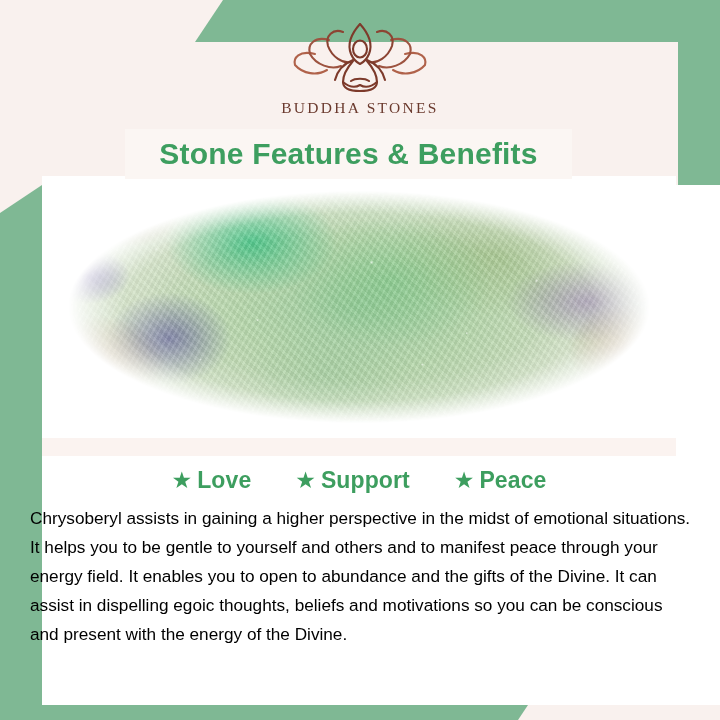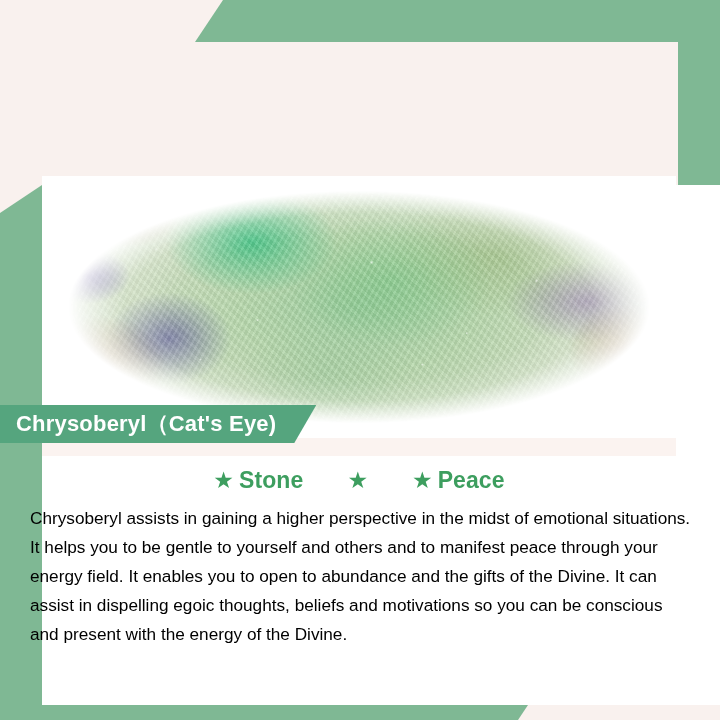--- a/index.html
+++ b/index.html
@@ -256,40 +256,72 @@
 
 <div class="page">
 
   <div class="frame-bar bar-top"></div>
   <div class="frame-bar bar-right"></div>
   <div class="frame-bar bar-left"></div>
   <div class="frame-bar bar-bottom"></div>
 
   <div class="panel"></div>
 
-
+  <div class="logo-block">
+    <svg class="logo-mark" viewBox="0 0 150 78">
+      <g fill="none" stroke="#8c4433" stroke-width="2.1" stroke-linecap="round" stroke-linejoin="round">
+
+        <path d="M30 36 C14 32 8 40 10 47 C18 56 32 58 42 52" stroke="#b0624a"></path>
+
+        <path d="M120 36 C136 32 142 40 140 47 C132 56 118 58 108 52" stroke="#b0624a"></path>
+
+        <path d="M44 22 C30 18 22 26 25 36 C31 47 46 52 56 48" stroke="#9d5340"></path>
+
+        <path d="M106 22 C120 18 128 26 125 36 C119 47 104 52 94 48" stroke="#9d5340"></path>
+
+        <path d="M58 14 C48 10 40 18 43 28 C47 39 58 46 66 44" stroke="#8c4433"></path>
+
+        <path d="M92 14 C102 10 110 18 107 28 C103 39 92 46 84 44" stroke="#8c4433"></path>
+
+        <path d="M75 6 C66 16 62 26 66 36 C69 43 75 46 75 46 C75 46 81 43 84 36 C88 26 84 16 75 6" stroke="#7d3a2b"></path>
+
+        <ellipse cx="75" cy="31" rx="7" ry="8.5" stroke="#7d3a2b"></ellipse>
+
+        <path d="M68 42 C58 46 52 54 50 62" stroke="#7d3a2b"></path>
+        <path d="M82 42 C92 46 98 54 100 62" stroke="#7d3a2b"></path>
+
+        <path d="M68 43 C62 50 58 58 58 64 C58 70 64 73 75 73 C86 73 92 70 92 64 C92 58 88 50 82 43" stroke="#7d3a2b"></path>
+
+        <path d="M58 64 C64 69 70 70 75 67 C80 70 86 69 92 64" stroke="#7d3a2b"></path>
+        <path d="M66 63 C70 60 80 60 84 63" stroke="#7d3a2b"></path>
+      </g>
+    </svg>
+    <div class="logo-word">BUDDHA STONES</div>
+  </div>
+
+  <div class="title-band">
+    <div class="title-text">Stone Features &amp; Benefits</div>
+  </div>
 
   <div class="photo-wrap">
     <div class="photo"></div>
     <div class="photo-speckle"></div>
   </div>
 
   <div class="tint-strip"></div>
 
-  <div class="name-banner">
-    <span class="name-text">Chrysoberyl（Cat's Eye)</span>
-  </div>
 
   <div class="keywords">
     <div class="keyword">
       <span class="kw-star">★</span>
-      <span class="kw-label">Stone</span>
+      <span class="kw-label">Love</span>
     </div>
     <div class="keyword">
       <span class="kw-star">★</span>
+      <span class="kw-label">Support</span>
     </div>
     <div class="keyword">
       <span class="kw-star">★</span>
       <span class="kw-label">Peace</span>
     </div>
   </div>
 
   <p class="body-text">Chrysoberyl assists in gaining a higher perspective in the midst of emotional situations. It helps you to be gentle to yourself and others and to manifest peace through your energy field. It enables you to open to abundance and the gifts of the Divine. It can assist in dispelling egoic thoughts, beliefs and motivations so you can be conscious and present with the energy of the Divine.</p>
 
 </div>

